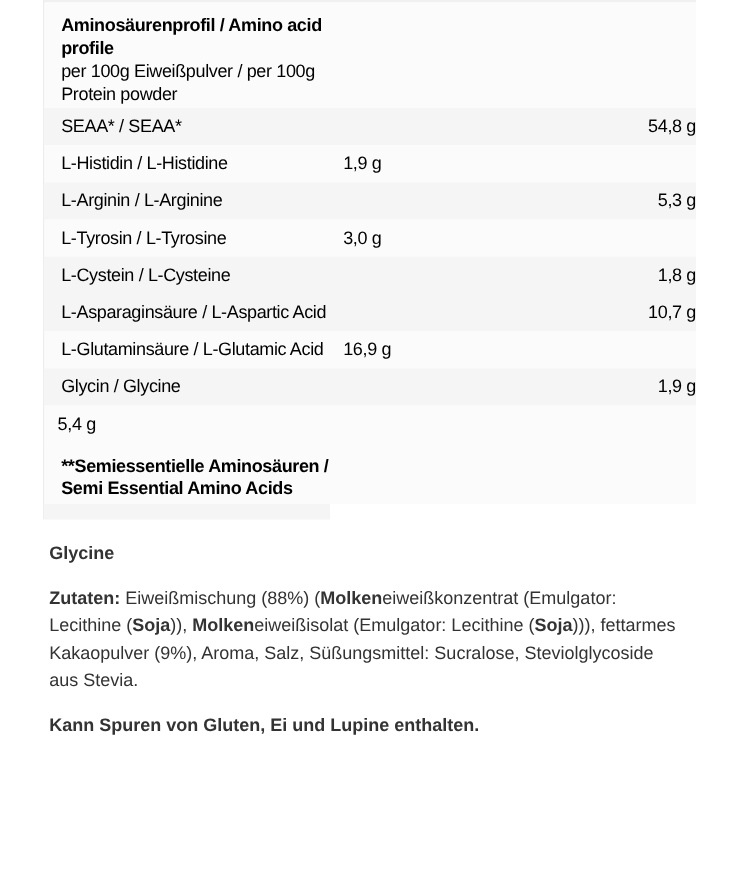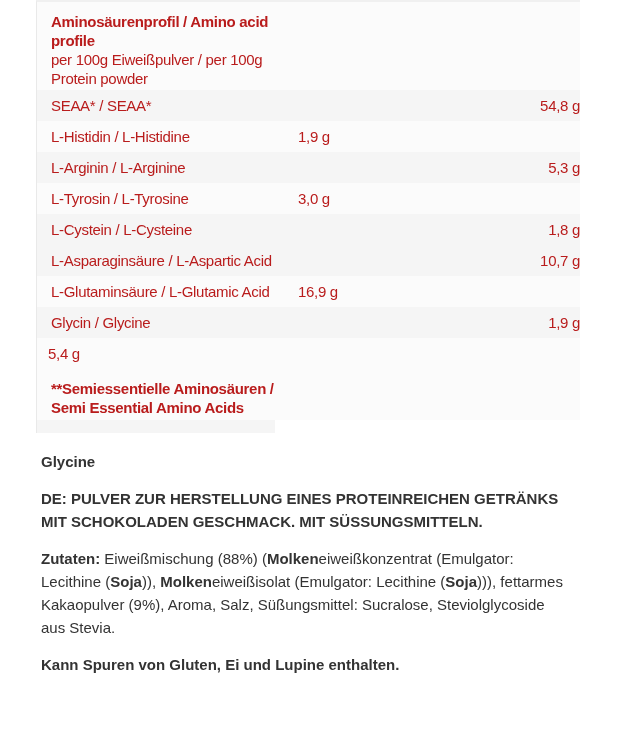--- a/index.html
+++ b/index.html
@@ -14,21 +14,21 @@
 
   
   .amino-table {
     margin-left:36px;
     margin-top:0;
     width:544px;
     border-top:2px solid #f0f0f0;
     border-left:1px solid #e9e9e9;
     font-size:15px;
     letter-spacing:-0.3px;
-    color:#b91c1c;
+    color:#000000;
   }
   .t-header {
     background:#fbfbfb;
     padding:10px 14px 2px 14px;
   }
   .t-header .t-title {
     font-weight:bold;
     max-width:226px;
     line-height:19px;
   }
@@ -36,21 +36,21 @@
     max-width:226px;
     line-height:19px;
   }
   .t-rows { width:100%; }
   .t-row {
     display:flex;
     align-items:center;
     height:31px;
   }
   .t-row.stripe { background:#f5f5f5;justify-content:space-between; }
-  .t-row.light  { background:#fbfbfb;gap:12px; }
+  .t-row.light  { background:#fbfbfb; }
   .t-row .t-label {
     flex:0 0 238px;
     padding-left:14px;
   }
   .t-row .t-value {
     padding-left:11px;
   }
   .t-footer {
     background:#fbfbfb;
     padding:10px 14px 3px 14px;
@@ -135,21 +135,20 @@
     <div class="t-footer">
       <div class="t-footnote">**Semiessentielle Aminosäuren / Semi Essential Amino Acids</div>
     </div>
 
     <div class="t-strip"></div>
   </section>
 
   <section class="ingredients">
     <div class="heading">Glycine</div>
 
-    <p class="p-caps">DE: PULVER ZUR HERSTELLUNG EINES PROTEINREICHEN GETRÄNKS MIT SCHOKOLADEN GESCHMACK. MIT SÜSSUNGSMITTELN.</p>
 
     <p><span class="b">Zutaten:</span><span> Eiweißmischung (88%) (</span><span class="b">Molken</span><span>eiweißkonzentrat (Emulgator: Lecithine (</span><span class="b">Soja</span><span>)), </span><span class="b">Molken</span><span>eiweißisolat (Emulgator: Lecithine (</span><span class="b">Soja</span><span>))), fettarmes Kakaopulver (9%), Aroma, Salz, Süßungsmittel: Sucralose, Steviolglycoside aus Stevia.</span></p>
 
     <p class="p-bold">Kann Spuren von Gluten, Ei und Lupine enthalten.</p>
 
   </section>
 
 </div>
 
 </body></html>

